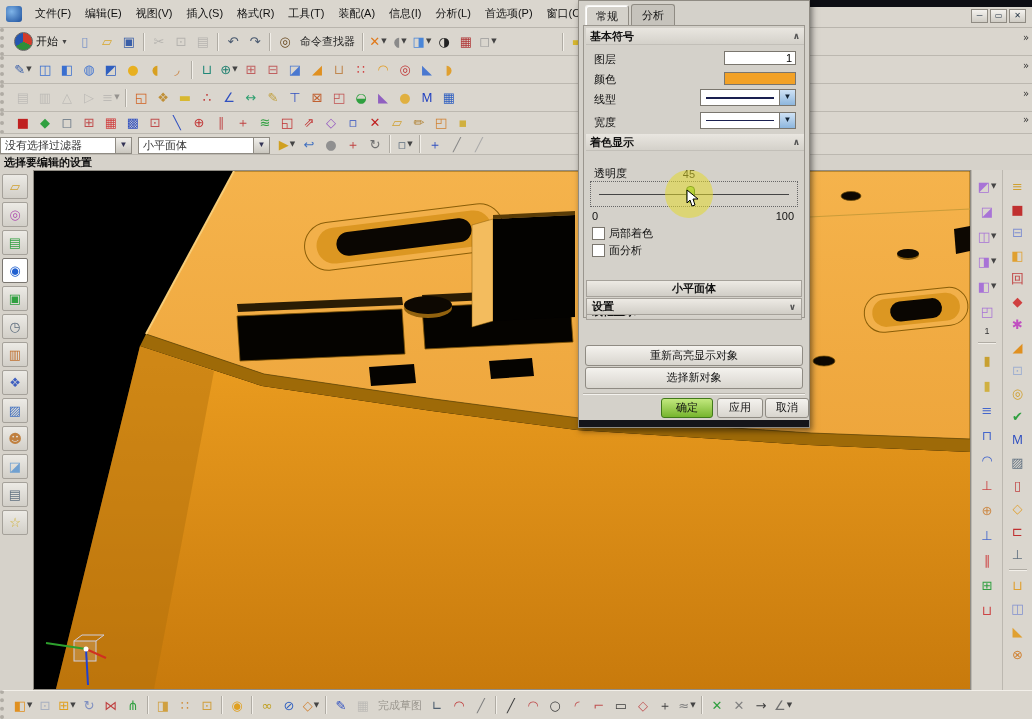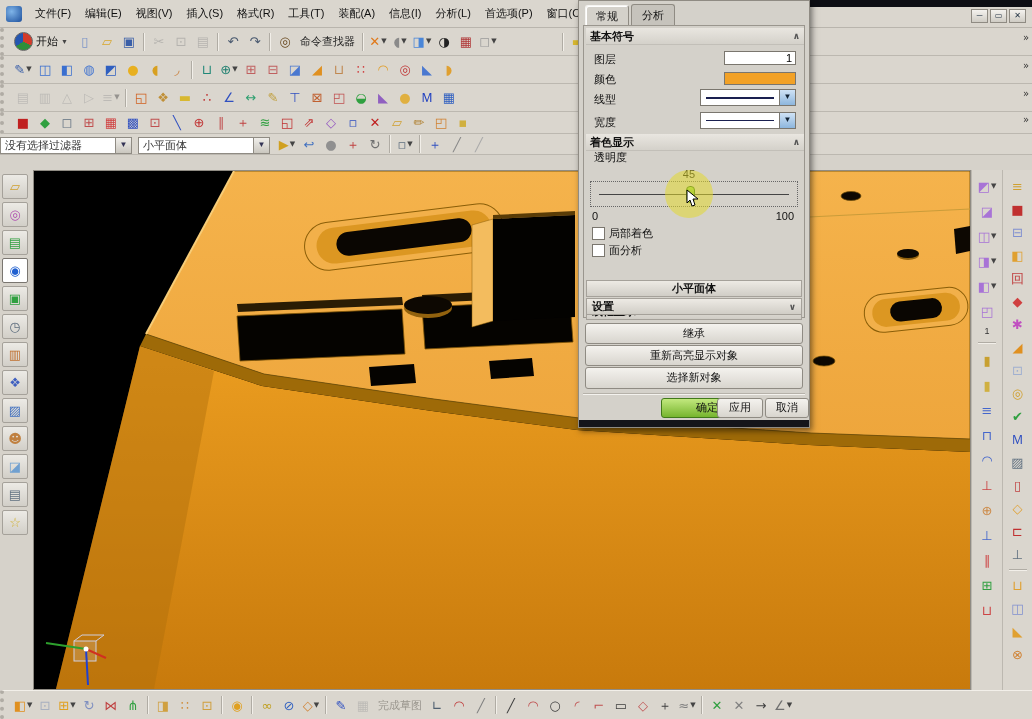--- a/index.html
+++ b/index.html
@@ -113,21 +113,21 @@
   .cbx-row{position:absolute;left:8px;display:flex;align-items:center;gap:4px;}
   .cbx{width:11px;height:11px;background:#fff;border:1px solid #7a766e;}
   .collapse-bar{position:absolute;left:2px;right:2px;height:17px;background:linear-gradient(#edeae4,#d0cdc6);
                 border:1px solid #a5a19a;font-weight:bold;display:flex;justify-content:space-between;
                 align-items:center;padding:0 5px;box-sizing:border-box;}
   .dlg-btn{position:absolute;left:6px;right:6px;height:19px;border:1px solid #8f8b83;border-radius:3px;
            background:linear-gradient(#f4f2ee,#d8d5ce);text-align:center;line-height:18px;}
   .dlg-sep{position:absolute;left:4px;right:4px;height:1px;background:#b5b1a9;border-bottom:1px solid #f4f2ee;}
   .foot-btn{position:absolute;height:18px;border:1px solid #8f8b83;border-radius:3px;text-align:center;
             line-height:17px;background:linear-gradient(#f4f2ee,#d8d5ce);}
-  .foot-btn.green{background:linear-gradient(#c2e87e,#76b52e);border-color:#41791a;padding-left:20px;}
+  .foot-btn.green{background:linear-gradient(#c2e87e,#76b52e);border-color:#41791a;}
   .dlg-bottom-strip{position:absolute;left:0;right:0;bottom:0;height:7px;background:#15151a;}
 </style>
 </head>
 <body>
 
 <div class="app">
 
   <div class="menu-bar">
     <span class="app-logo"></span>
     <span style="display:flex;">
@@ -547,20 +547,23 @@
         </span>
         <span class="tb-btn">
           <span style="color: rgb(136, 136, 136);">╱</span>
         </span>
         <span class="tb-btn">
           <span style="color: rgb(170, 170, 170);">╱</span>
         </span>
       </span>
   </div>
 
+  <div class="prompt-bar">
+    <span>选择要编辑的设置</span>
+  </div>
 
   <div class="resource-bar">
     <span style="display:flex;flex-direction:column;gap:3px;align-items:center;">
         <span class="tb-btn">
           <span style="color: rgb(208, 160, 48);">▱</span>
         </span>
         <span class="tb-btn">
           <span style="color: rgb(176, 80, 176);">◎</span>
         </span>
         <span class="tb-btn">
@@ -929,21 +932,21 @@
       <span class="fld-label" style="top:89px;">宽度</span>
       <span class="fld-combo" style="top:86px;">
         <span class="linesample" style="height:1px;"></span>
         <span class="btn">▼</span>
       </span>
 
       <div class="grp-head" style="top:108px;">
         <span>着色显示</span>
         <span class="chev icon-font">∧</span>
       </div>
-      <span class="fld-label" style="top:124px;">透明度</span>
+      <span class="fld-label" style="top:140px;">透明度</span>
       <span class="slider-val" id="slider-val" style="top: 142px; left: 92.9px;">45</span>
       <div class="slider-zone" style="top:155px;">
         <div class="slider-track"></div>
         <div class="slider-handle" id="slider-handle" style="left: 94.9px;"></div>
       </div>
       <div class="hl-circle" id="hl-circle" style="left: 80.9px; top: 144px;"></div>
       <svg class="cursor-arrow" id="cursor-arrow" width="14" height="18" style="left: 101.9px; top: 163px;">
         <polygon points="1,1 1,14 4,11 6,17 9,16 7,10 12,10" fill="#fff" stroke="#000" stroke-width="1"></polygon>
       </svg>
       <span class="fld-label" style="top:184px;left:8px;">0</span>
@@ -964,21 +967,20 @@
       <div class="collapse-bar" style="top:254px;flex-direction:column;">
         <span>小平面体</span>
         <span class="chev icon-font">∨</span>
       </div>
       <div class="collapse-bar" style="top:272px;">
         <span>设置</span>
         <span class="chev icon-font">∨</span>
       </div>
     </div>
 
-    <div class="dlg-btn" style="top:322px;">继承</div>
     <div class="dlg-btn" style="top:366px;height:20px;line-height:19px;">选择新对象</div>
     <div class="dlg-btn" style="top:344px;">重新高亮显示对象</div>
     <div class="dlg-sep" style="top:392px;"></div>
     <div class="foot-btn green" style="top:397px;left:82px;width:50px;">确定</div>
     <div class="foot-btn" style="top:397px;left:138px;width:44px;">应用</div>
     <div class="foot-btn" style="top:397px;left:186px;width:42px;">取消</div>
     <div class="dlg-bottom-strip"></div>
   </div>
 
 </div>

